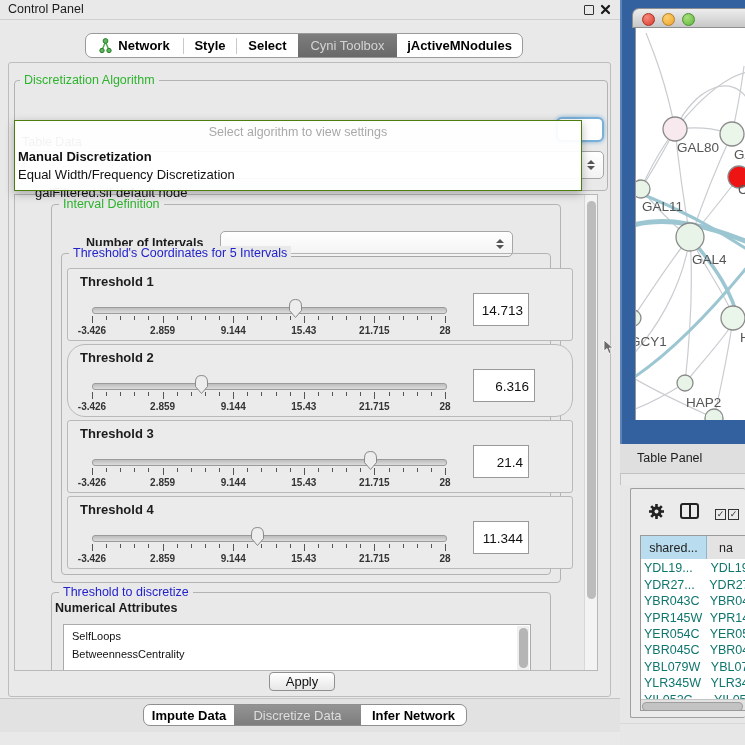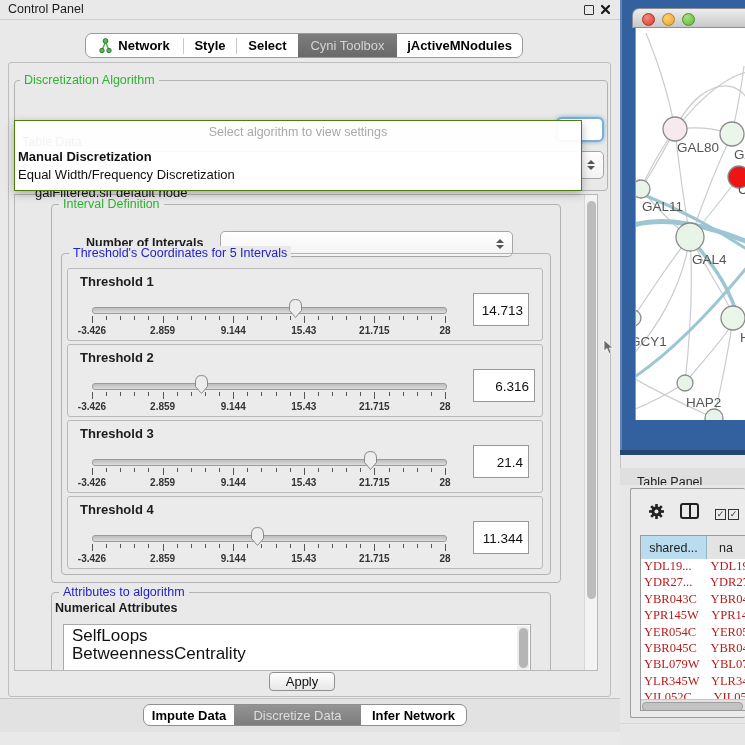--- a/index.html
+++ b/index.html
@@ -8,31 +8,31 @@
   .lbl{color:#1c1c1c;font-size:12.5px;}
   .bold{font-weight:bold;}
   .green-title{color:#2db32d;font-size:12.5px;background:#e9e9e9;padding:0 4px;}
   .blue-title{color:#2222cc;font-size:12.5px;background:#e9e9e9;padding:0 4px;}
   .groupbox{border:1px solid #b3b3b3;border-radius:4px;}
   .combo{background:linear-gradient(#ffffff,#f2f2f2);border:1px solid #a6a6a6;border-radius:5px;font-size:13px;color:#111;}
   .combo .val{position:absolute;left:10px;top:0;bottom:0;display:flex;align-items:center;margin-top:40px;}
   .spinner{position:absolute;right:8px;top:50%;transform:translateY(-50%);display:flex;flex-direction:column;gap:2px;}
   .spinner .up{width:0;height:0;border-left:4px solid transparent;border-right:4px solid transparent;border-bottom:4px solid #555;}
   .spinner .dn{width:0;height:0;border-left:4px solid transparent;border-right:4px solid transparent;border-top:4px solid #555;}
-  .tbox{border:1px solid #b9b9b9;border-radius:3px;background:#ebebeb;}
+  .tbox{border:1px solid #b9b9b9;border-radius:3px;background:#ebebeb;padding-left:30px;}
   .track{position:absolute;height:5px;background:linear-gradient(#bdbdbd,#dcdcdc);border:1px solid #9b9b9b;border-radius:3px;}
   .valuebox{position:absolute;background:#fff;border:1px solid #999;font-size:13.5px;color:#111;text-align:right;padding-right:5px;box-sizing:border-box;}
   .ticks{position:absolute;}
   .tick{position:absolute;width:1px;background:#555;top:0;}
   .scale{position:absolute;}
   .scale span{position:absolute;transform:translateX(-50%);font-size:10px;font-weight:bold;color:#333;white-space:nowrap;}
   .seg{display:flex;align-items:center;justify-content:center;height:100%;box-sizing:border-box;font-size:13px;}
   .sep{width:1px;height:16px;background:#c9c9c9;}
   .darkseg{background:linear-gradient(#7d7d7d,#696969);color:#d4d4d4;}
-  .trow{display:flex;height:16.4px;align-items:flex-start;font-size:12.5px;color:#b91c1c;white-space:nowrap;font-family:Liberation Serif, serif;}
+  .trow{display:flex;height:16.4px;align-items:flex-end;font-size:12.5px;color:#0f766e;white-space:nowrap;}
   .trow .c1{width:65px;padding-left:3px;overflow:hidden;}
   .trow .c2{padding-left:6px;overflow:hidden;}
   svg{display:block;}
 </style>
 </head>
 <body>
 
 <div id="stage">
 
   <div class="abs" style="left:0;top:0;width:620px;height:745px;background:#e9e9e9;border-right:1px solid #c4c4c4;">
@@ -147,21 +147,21 @@
           <div class="scale" style="left: 24px; top: 56px; width: 353px; height: 11px;">
             <span style="left: 0px;">-3.426</span>
             <span style="left: 70.6px;">2.859</span>
             <span style="left: 141.2px;">9.144</span>
             <span style="left: 211.8px;">15.43</span>
             <span style="left: 282.4px;">21.715</span>
             <span style="left: 353px;">28</span>
           </div>
           <div class="valuebox" style="left: 405px; top: 24px; width: 56px; height: 33px; line-height: 33px;">14.713</div>
         </div>
-      <div class="abs tbox slider-box" style="left:52px;top:149px;width:474px;height:71px;">
+      <div class="abs tbox slider-box" style="left:52px;top:149px;width:474px;height:71px;border-radius:18px;">
           <div class="abs lbl bold" style="left: 12px; top: 5px; font-size: 13px;">Threshold 2</div>
           <div class="track" style="left: 24px; top: 38px; width: 353px;"></div>
           <svg width="17" height="21" viewBox="0 0 17 21" style="position: absolute; top: 29px; left: 124.93px;">
             <path d="M2.5,8 Q2.5,1.5 8.5,1.5 Q14.5,1.5 14.5,8 L14.5,12.5 L8.5,19.5 L2.5,12.5 Z" fill="#ededed" stroke="#8a8a8a" stroke-width="1"></path>
           </svg>
           <div class="ticks" style="left: 24px; top: 47px; width: 353px; height: 8px;">
             <span class="tick" style="left: 0px; height: 7px;"></span>
             <span class="tick" style="left: 14.12px; height: 4px;"></span>
             <span class="tick" style="left: 28.24px; height: 4px;"></span>
             <span class="tick" style="left: 42.36px; height: 4px;"></span>
@@ -281,24 +281,24 @@
             <span style="left: 70.6px;">2.859</span>
             <span style="left: 141.2px;">9.144</span>
             <span style="left: 211.8px;">15.43</span>
             <span style="left: 282.4px;">21.715</span>
             <span style="left: 353px;">28</span>
           </div>
           <div class="valuebox" style="left: 405px; top: 24px; width: 56px; height: 33px; line-height: 33px;">11.344</div>
         </div>
 
       <div class="abs groupbox" style="left:36px;top:397px;width:498px;height:110px;"></div>
-      <span class="abs blue-title" style="left:44px;top:390px;">Attributes to algorithm</span>
+      <span class="abs blue-title" style="left:44px;top:390px;">Threshold to discretize</span>
       <span class="abs lbl bold" style="left:40px;top:406px;">Numerical Attributes</span>
       <div class="abs" style="left:48px;top:429px;width:468px;height:70px;background:#fff;border:1px solid #aaa;box-sizing:border-box;">
-        <div id="attr-items" style="padding:2px 0 0 8px;font-size:17px;color:#111;line-height:18px;">
+        <div id="attr-items" style="padding:2px 0 0 8px;font-size:11px;color:#111;line-height:18px;">
             <div>SelfLoops</div>
             <div>BetweennessCentrality</div>
           </div>
         <div class="abs" style="right:1px;top:1px;width:12px;height:66px;background:#efefef;">
           <div class="abs" style="left:1.5px;top:2px;width:9px;height:40px;background:#b5b5b5;border-radius:5px;"></div>
         </div>
       </div>
 
       <div class="abs" style="left:569px;top:0;width:14px;height:475px;background:#f3f3f3;border-left:1px solid #d8d8d8;">
         <div class="abs" style="left:2px;top:6px;width:9px;height:398px;background:#bcbcbc;border-radius:6px;"></div>
@@ -375,21 +375,21 @@
           <text x="102" y="166" font-size="13.5" fill="#565656" font-family="&quot;Liberation Sans&quot;,sans-serif">C</text>
           <text x="6" y="183" font-size="13.5" fill="#565656" font-family="&quot;Liberation Sans&quot;,sans-serif">GAL11</text>
           <text x="56" y="236" font-size="13.5" fill="#565656" font-family="&quot;Liberation Sans&quot;,sans-serif">GAL4</text>
           <text x="-6" y="318" font-size="13.5" fill="#565656" font-family="&quot;Liberation Sans&quot;,sans-serif">GCY1</text>
           <text x="104" y="314" font-size="13.5" fill="#565656" font-family="&quot;Liberation Sans&quot;,sans-serif">H</text>
           <text x="50" y="379" font-size="13.5" fill="#565656" font-family="&quot;Liberation Sans&quot;,sans-serif">HAP2</text>
         </svg>
     </div>
   </div>
 
-  <div class="abs" style="left:620px;top:468px;width:125px;height:30px;background:#dfdfdf;border-bottom:1px solid #c2c2c2;box-sizing:border-box;">
+  <div class="abs" style="left:620px;top:444px;width:125px;height:30px;background:#dfdfdf;border-bottom:1px solid #c2c2c2;box-sizing:border-box;">
     <span class="abs lbl" style="left:17px;top:7px;">Table Panel</span>
   </div>
   <div class="abs" style="left:620px;top:485px;width:125px;height:260px;background:#e7e7e7;">
     <div class="abs" style="left:10px;top:3px;width:115px;height:230px;background:#ebebeb;border:1px solid #9f9f9f;border-right:none;border-radius:2px;box-sizing:border-box;">
 
       <svg class="abs" style="left:17px;top:14px;" width="17" height="17" viewBox="0 0 17 17">
           <g stroke="#222" stroke-width="2.6">
             <line x1="8.5" y1="1" x2="8.5" y2="16"></line>
             <line x1="1" y1="8.5" x2="16" y2="8.5"></line>
             <line x1="3.2" y1="3.2" x2="13.8" y2="13.8"></line>

